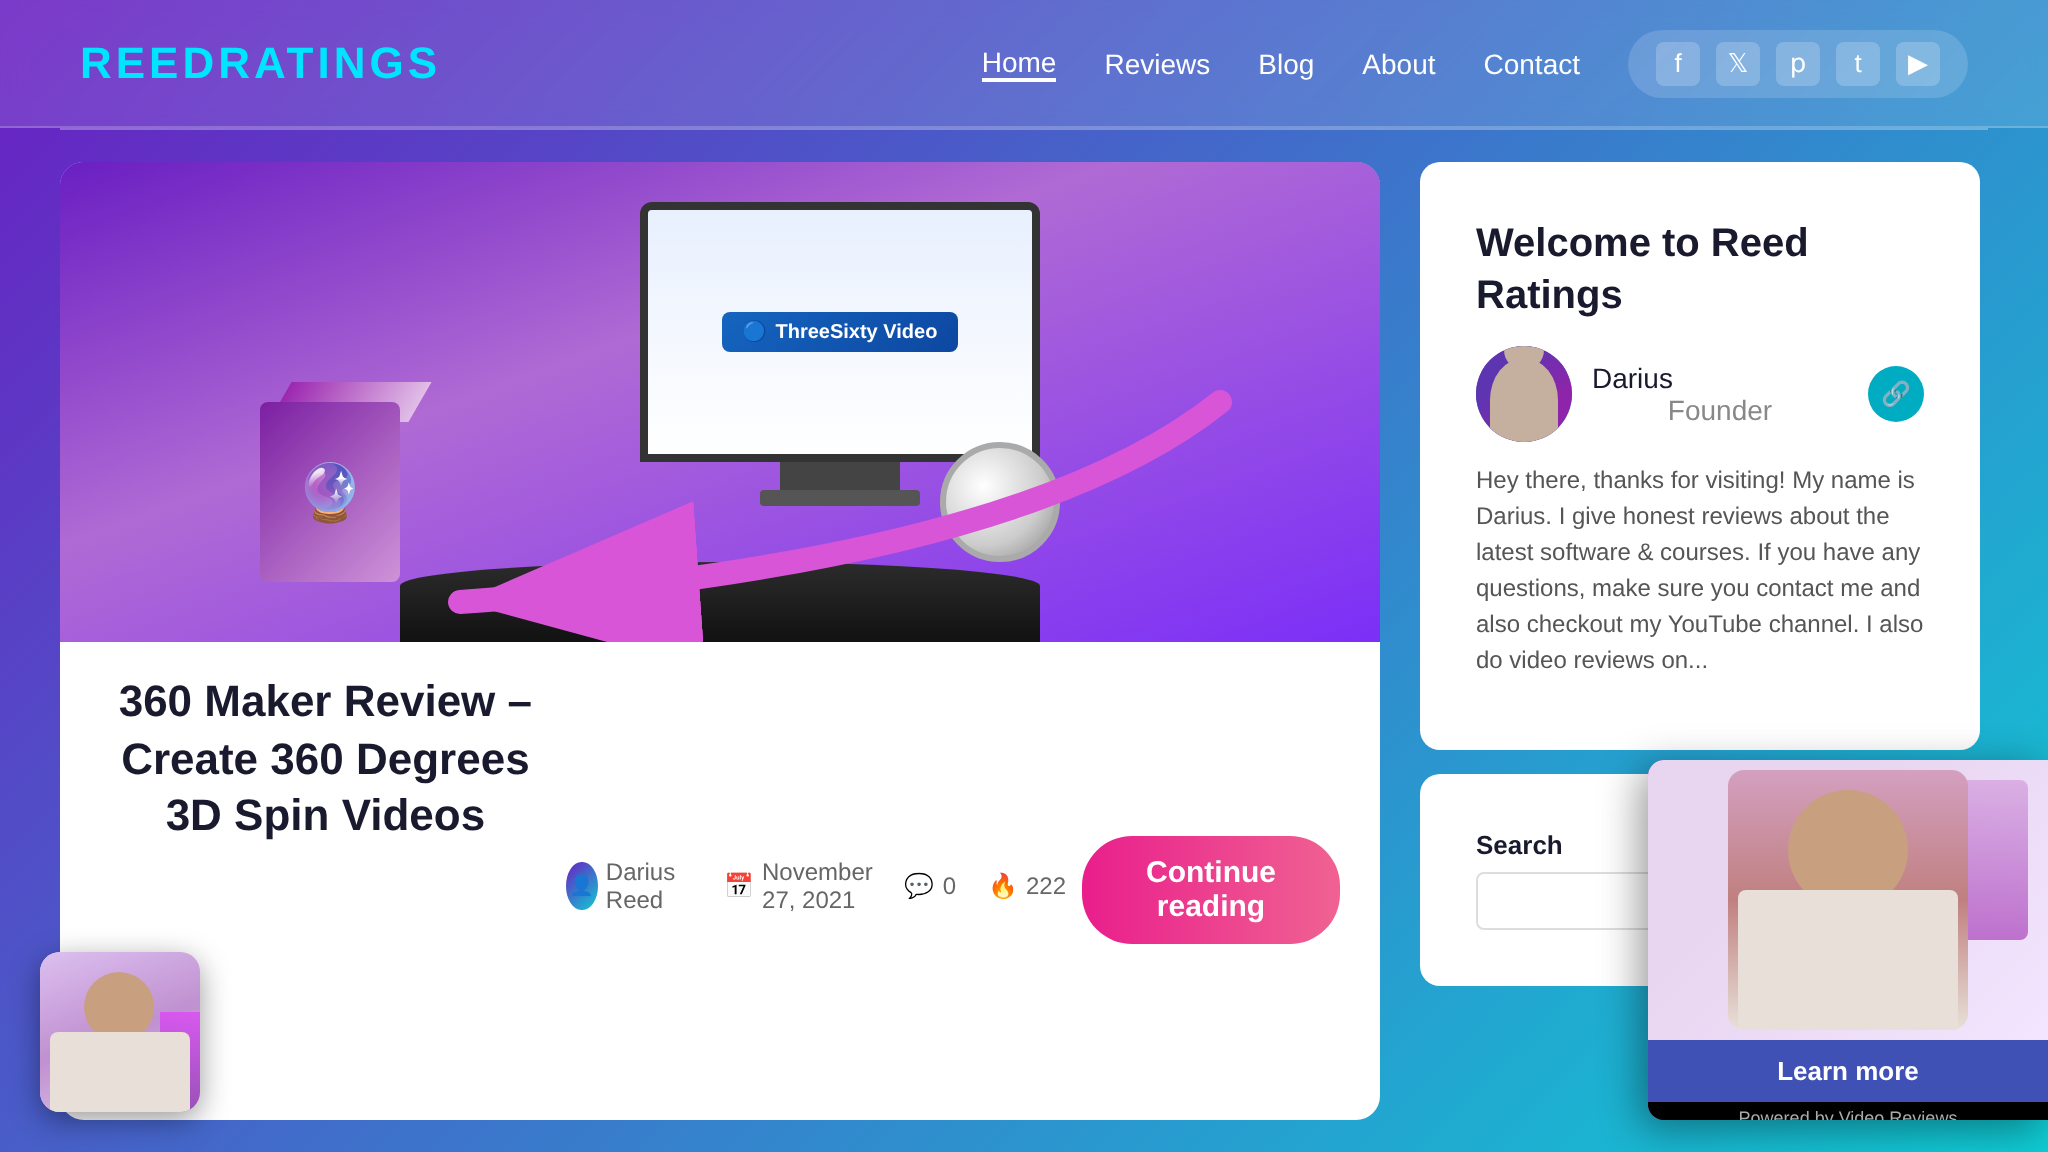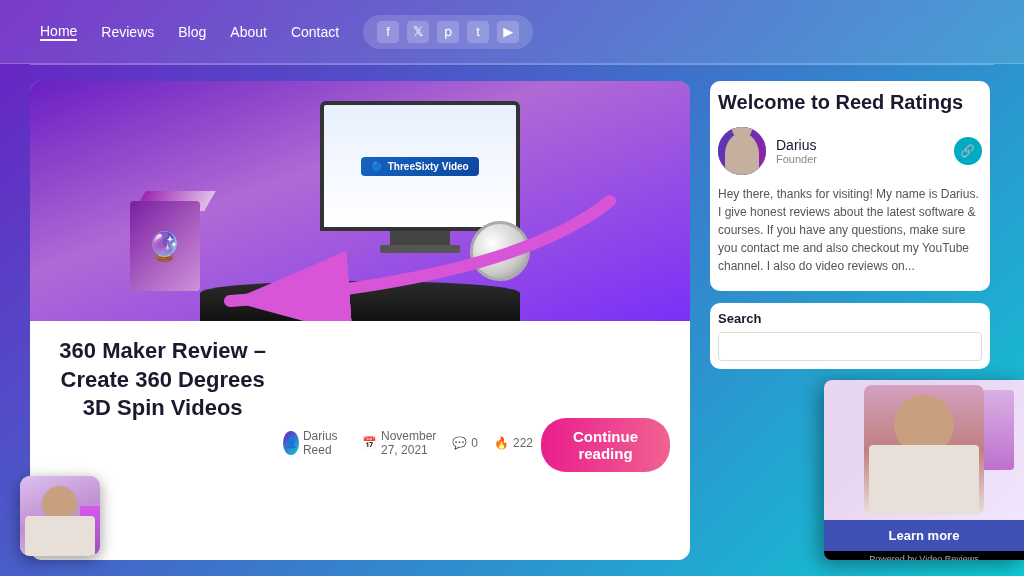--- a/index.html
+++ b/index.html
@@ -280,21 +280,21 @@
     
     .sidebar {
       width: 280px;
       display: flex;
       flex-direction: column;
       gap: 12px;
     }
     .sidebar-card {
       background: #fff;
       border-radius: 10px;
-      padding: 8px;
+      padding: 28px;
       overflow: hidden;
     }
     .sidebar-title {
       font-size: 20px;
       font-weight: 800;
       color: #1a1a2e;
       margin-bottom: 12px;
       line-height: 1.3;
     }
     .author-row {
@@ -339,22 +339,23 @@
       top: -14px;
       left: 7px;
     }
     .author-info { flex: 1; }
     .author-name {
       font-weight: 400;
       font-size: 14px;
       color: #1a1a2e;
     }
     .author-role {
-      font-size: 11px;
+      font-size: 14px;
       color: #888;
+      text-align: center;
     }
     .author-link-btn {
       display: inline-flex;
       align-items: center;
       justify-content: center;
       width: 28px;
       height: 28px;
       border-radius: 50%;
       background: #00acc1;
       color: white;
@@ -509,20 +510,23 @@
       width: 20px;
       height: 50px;
       background: linear-gradient(180deg, #e040fb, #7b1fa2);
       opacity: 0.7;
     }
   </style>
 </head>
 <body>
 
 <div class="header">
+  <div class="logo">
+    <span>Reed</span><span>Ratings</span>
+  </div>
   <nav class="nav">
     <a href="#" class="active">Home</a>
     <a href="#">Reviews</a>
     <a href="#">Blog</a>
     <a href="#">About</a>
     <a href="#">Contact</a>
     <div class="social-icons">
       <div class="social-icon">f</div>
       <div class="social-icon">𝕏</div>
       <div class="social-icon">𝗉</div>

